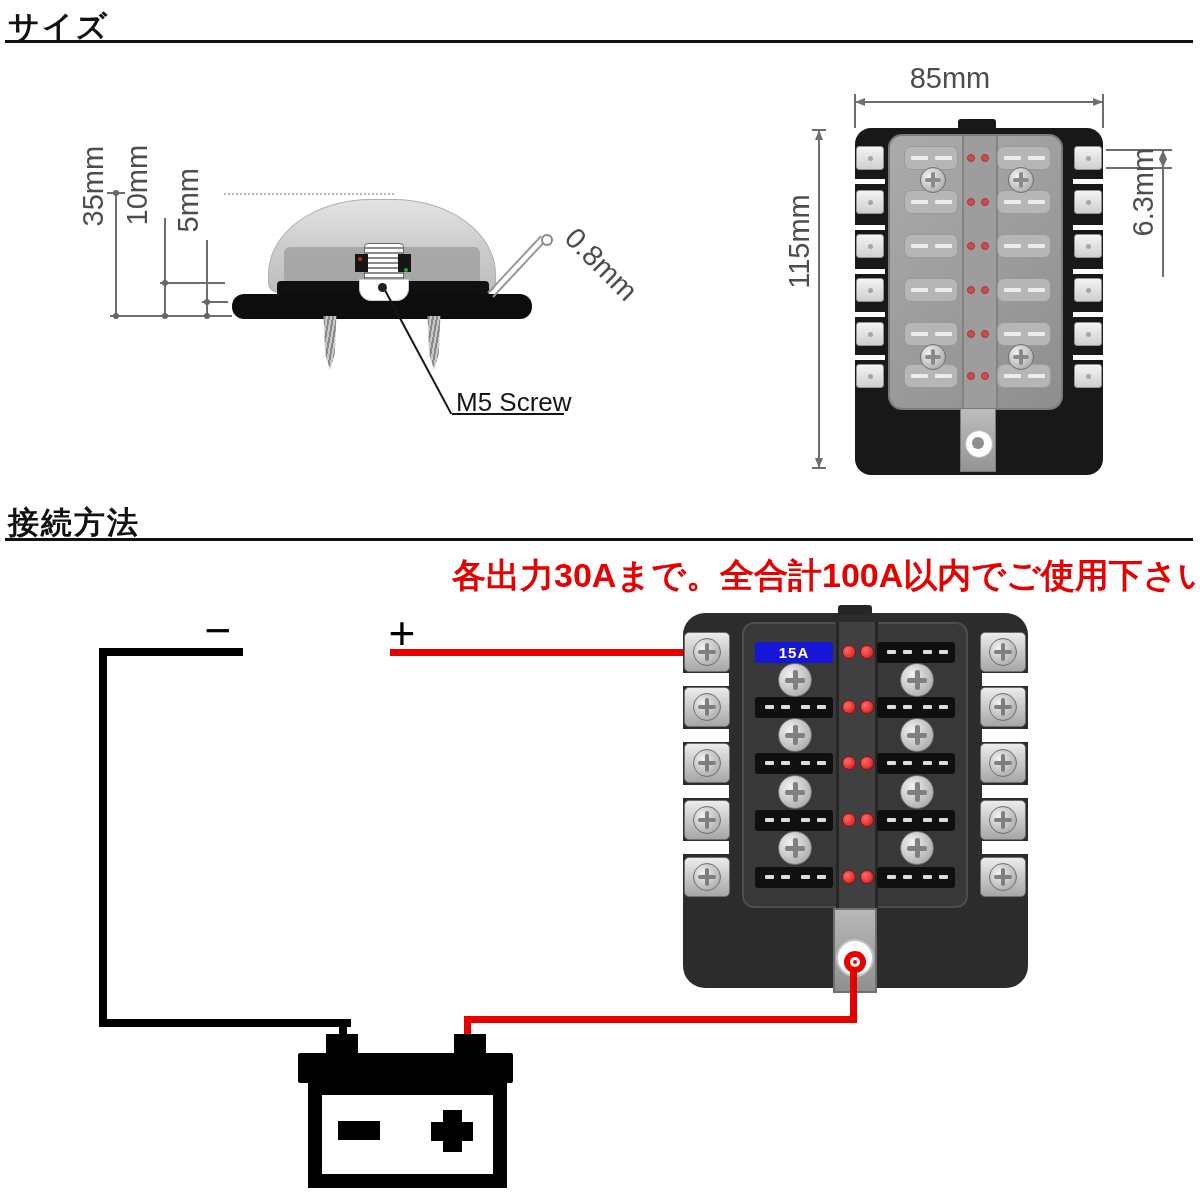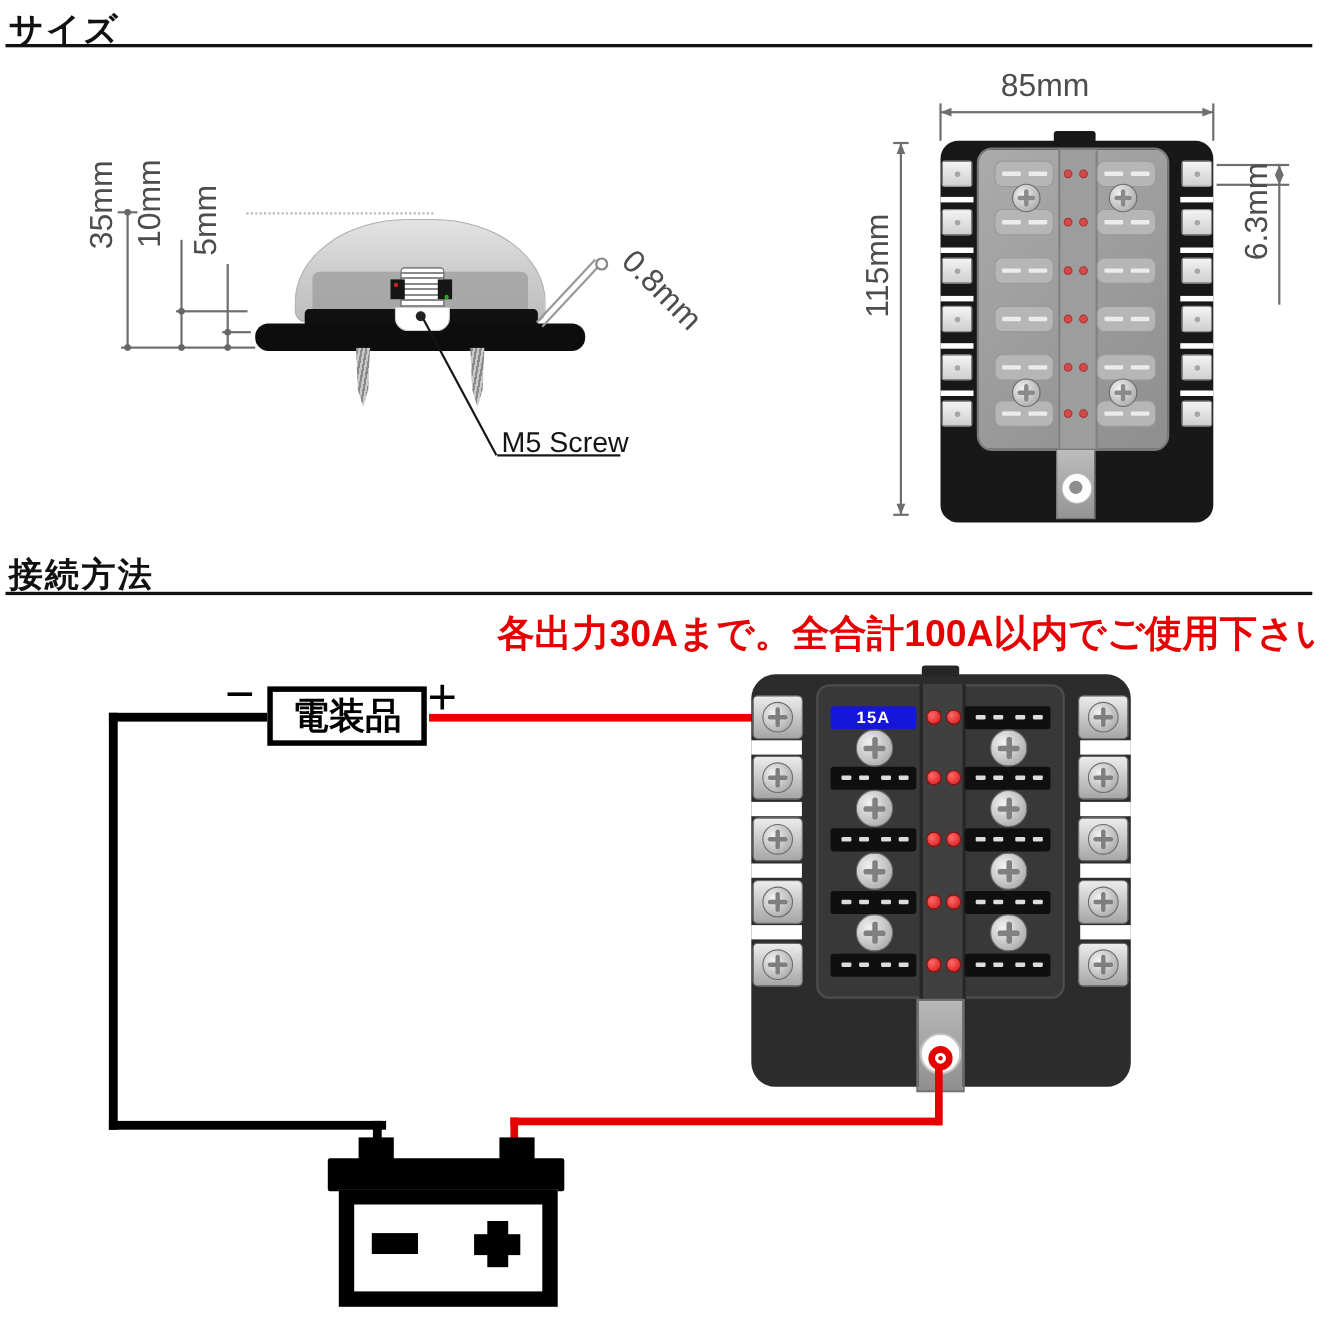--- a/index.html
+++ b/index.html
@@ -213,24 +213,20 @@
   <div class="abs warn" style="left:452px;top:553px;">各出力30Aまで。全合計100A以内でご使用下さい。</div>
 
   <div class="abs wire-k" style="left:99px;top:648px;width:144px;height:8px;"></div>
   <div class="abs wire-k" style="left:99px;top:648px;width:8px;height:379px;"></div>
   <div class="abs wire-k" style="left:99px;top:1019px;width:252px;height:8px;"></div>
   <div class="abs wire-k" style="left:339px;top:1019px;width:8px;height:22px;"></div>
   <div class="abs wire-r" style="left:390px;top:649px;width:320px;height:7px;"></div>
 
   <div class="abs" style="left:196px;top:603px;width:44px;text-align:center;font-size:46px;color:#000;">−</div>
   <div class="abs" style="left:380px;top:606px;width:44px;text-align:center;font-size:46px;color:#000;">+</div>
-  <div class="abs" style="left:243px;top:624px;width:145px;height:54px;border:5px solid #000;background:#fff;
-       box-sizing:border-box;display:flex;align-items:center;justify-content:center;font-size:33px;font-weight:bold;color:#000;">
-    <span>電装品</span>
-  </div>
 
   <div id="frontbox">
       <div class="abs" style="left: 683px; top: 613px; width: 345px; height: 375px; background: rgb(44, 44, 44); border-radius: 22px;"></div>
       <div class="abs" style="left: 838px; top: 605px; width: 34px; height: 10px; background: rgb(38, 38, 38); border-radius: 3px;"></div>
       <div class="abs" style="left: 683px; top: 673px; width: 46px; height: 13px; background: rgb(255, 255, 255);"></div>
       <div class="abs" style="left: 982px; top: 673px; width: 46px; height: 13px; background: rgb(255, 255, 255);"></div>
       <div class="abs" style="left: 683px; top: 729px; width: 46px; height: 13px; background: rgb(255, 255, 255);"></div>
       <div class="abs" style="left: 982px; top: 729px; width: 46px; height: 13px; background: rgb(255, 255, 255);"></div>
       <div class="abs" style="left: 683px; top: 785px; width: 46px; height: 13px; background: rgb(255, 255, 255);"></div>
       <div class="abs" style="left: 982px; top: 785px; width: 46px; height: 13px; background: rgb(255, 255, 255);"></div>

